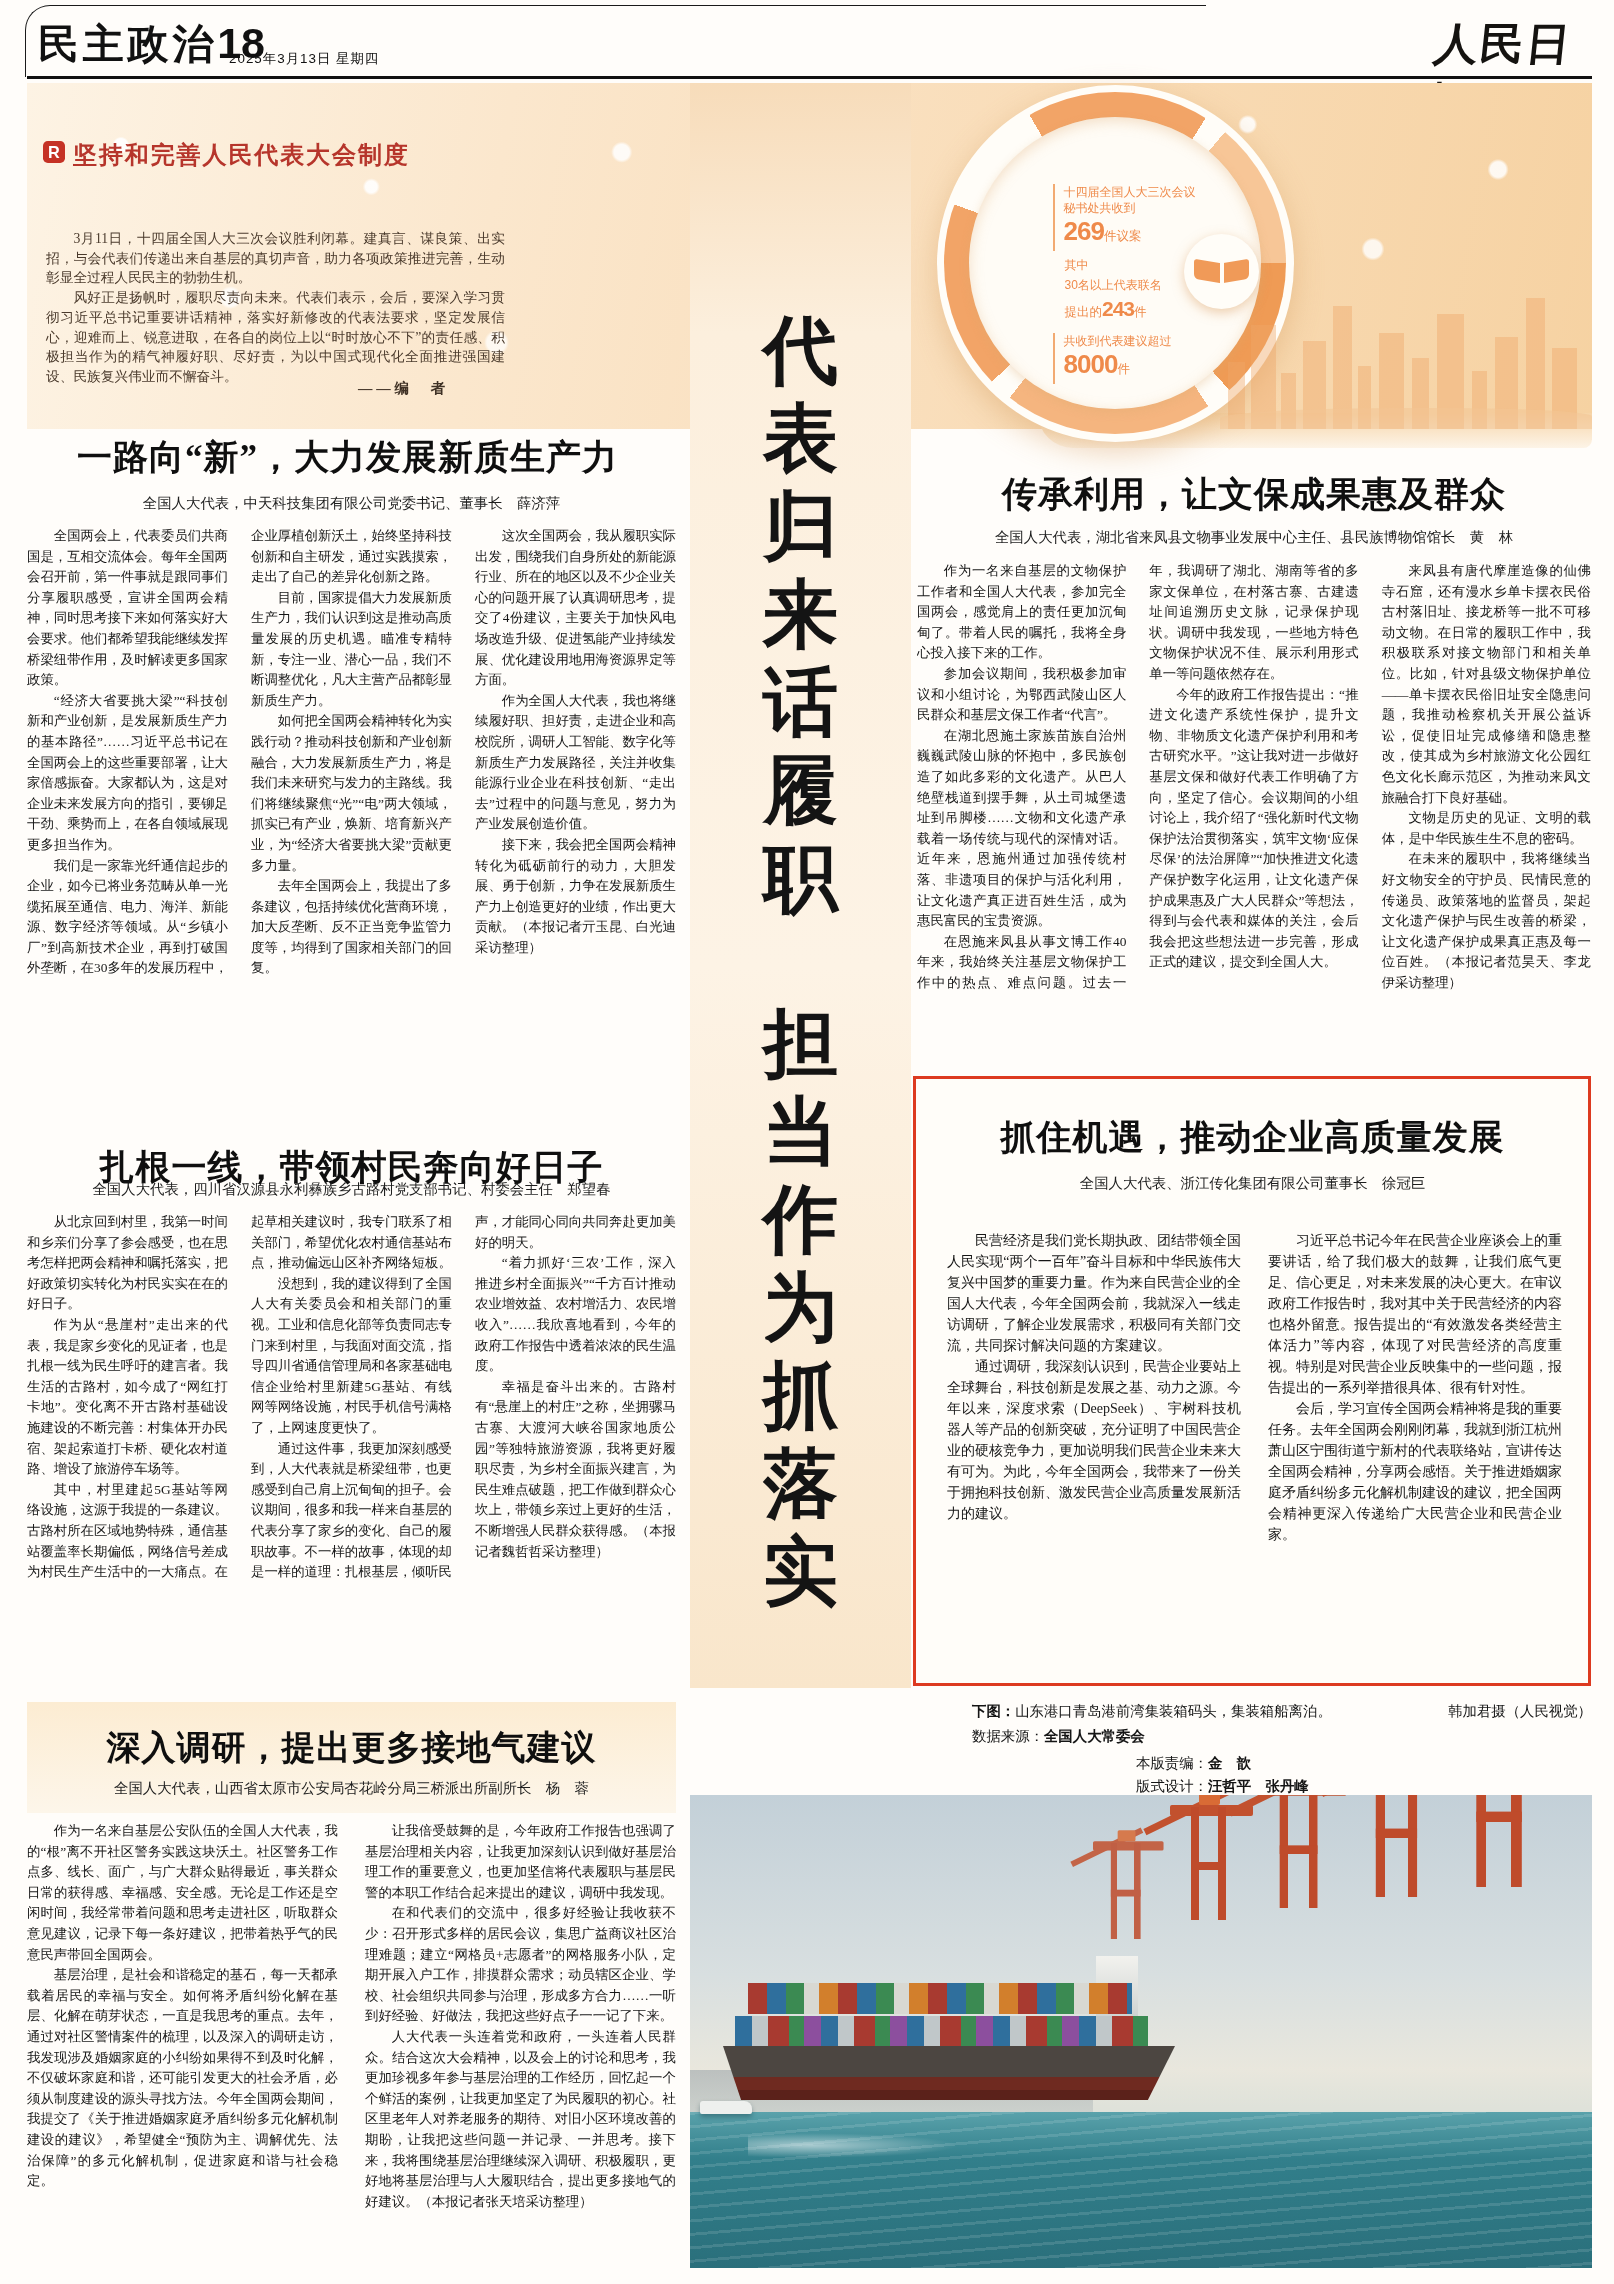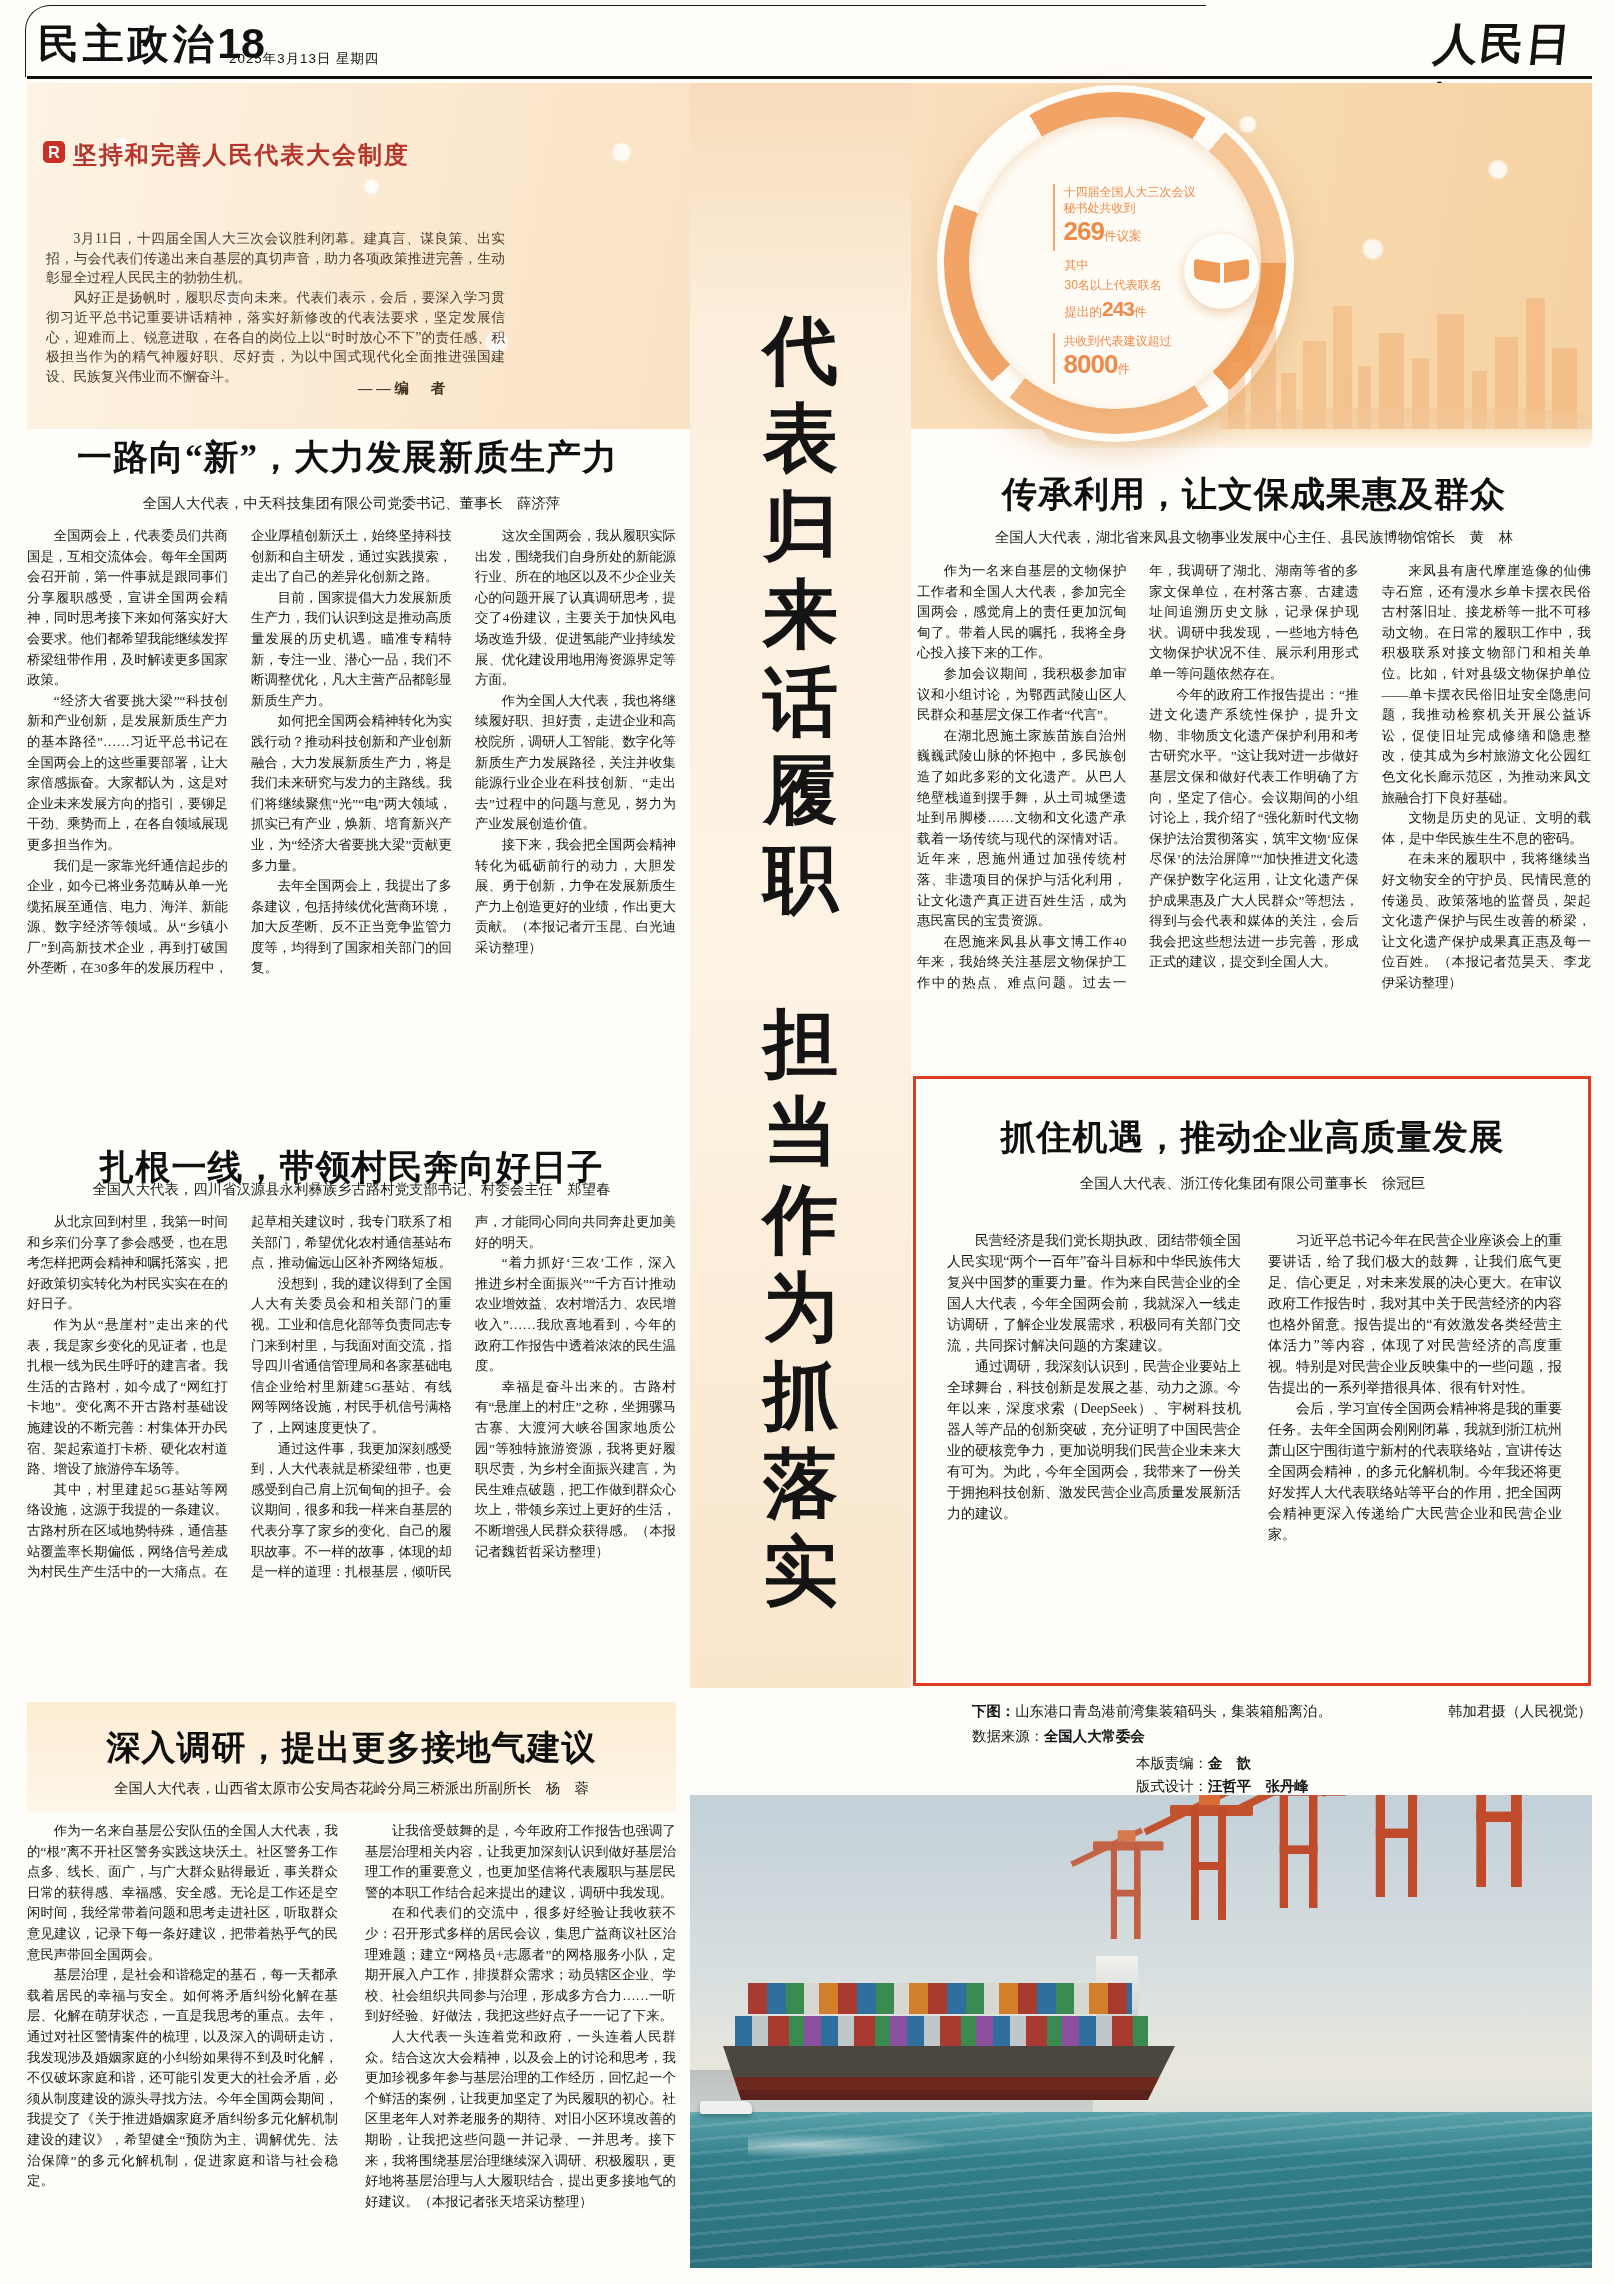--- a/index.html
+++ b/index.html
@@ -234,21 +234,21 @@
       <p>幸福是奋斗出来的。古路村有“悬崖上的村庄”之称，坐拥骡马古寨、大渡河大峡谷国家地质公园”等独特旅游资源，我将更好履职尽责，为乡村全面振兴建言，为民生难点破题，把工作做到群众心坎上，带领乡亲过上更好的生活，不断增强人民群众获得感。（本报记者魏哲哲采访整理）</p>
     </div>
 
   <div class="abs" id="red-box"></div>
   <div class="abs art-headline" id="a4-headline">抓住机遇，推动企业高质量发展</div>
   <div class="abs art-byline" id="a4-byline">全国人大代表、浙江传化集团有限公司董事长　徐冠巨</div>
   <div class="abs art-body" id="a4-body">
       <p>民营经济是我们党长期执政、团结带领全国人民实现“两个一百年”奋斗目标和中华民族伟大复兴中国梦的重要力量。作为来自民营企业的全国人大代表，今年全国两会前，我就深入一线走访调研，了解企业发展需求，积极同有关部门交流，共同探讨解决问题的方案建议。</p>
       <p>通过调研，我深刻认识到，民营企业要站上全球舞台，科技创新是发展之基、动力之源。今年以来，深度求索（DeepSeek）、宇树科技机器人等产品的创新突破，充分证明了中国民营企业的硬核竞争力，更加说明我们民营企业未来大有可为。为此，今年全国两会，我带来了一份关于拥抱科技创新、激发民营企业高质量发展新活力的建议。</p>
       <p>习近平总书记今年在民营企业座谈会上的重要讲话，给了我们极大的鼓舞，让我们底气更足、信心更足，对未来发展的决心更大。在审议政府工作报告时，我对其中关于民营经济的内容也格外留意。报告提出的“有效激发各类经营主体活力”等内容，体现了对民营经济的高度重视。特别是对民营企业反映集中的一些问题，报告提出的一系列举措很具体、很有针对性。</p>
-      <p>会后，学习宣传全国两会精神将是我的重要任务。去年全国两会刚刚闭幕，我就到浙江杭州萧山区宁围街道宁新村的代表联络站，宣讲传达全国两会精神，的多元化解机制。今年我还将更好发挥人大代表联络站等平台的作用，把全国两会精神更深入传递给广大民营企业和民营企业家。</p>
+      <p>会后，学习宣传全国两会精神将是我的重要任务。去年全国两会刚刚闭幕，我就到浙江杭州萧山区宁围街道宁新村的代表联络站，宣讲传达全国两会精神，分享两会感悟。关于推进婚姻家庭矛盾纠纷多元化解机制建设的建议，把全国两会精神更深入传递给广大民营企业和民营企业家。</p>
     </div>
 
   <div class="abs" id="a5-band"></div>
   <div class="abs art-headline" id="a5-headline">深入调研，提出更多接地气建议</div>
   <div class="abs art-byline" id="a5-byline">全国人大代表，山西省太原市公安局杏花岭分局三桥派出所副所长　杨　蓉</div>
   <div class="abs art-body" id="a5-body">
       <p>作为一名来自基层公安队伍的全国人大代表，我的“根”离不开社区警务实践这块沃土。社区警务工作点多、线长、面广，与广大群众贴得最近，事关群众日常的获得感、幸福感、安全感。无论是工作还是空闲时间，我经常带着问题和思考走进社区，听取群众意见建议，记录下每一条好建议，把带着热乎气的民意民声带回全国两会。</p>
       <p>基层治理，是社会和谐稳定的基石，每一天都承载着居民的幸福与安全。如何将矛盾纠纷化解在基层、化解在萌芽状态，一直是我思考的重点。去年，通过对社区警情案件的梳理，以及深入的调研走访，我发现涉及婚姻家庭的小纠纷如果得不到及时化解，不仅破坏家庭和谐，还可能引发更大的社会矛盾，必须从制度建设的源头寻找方法。今年全国两会期间，我提交了《关于推进婚姻家庭矛盾纠纷多元化解机制建设的建议》，希望健全“预防为主、调解优先、法治保障”的多元化解机制，促进家庭和谐与社会稳定。</p>
       <p>让我倍受鼓舞的是，今年政府工作报告也强调了基层治理相关内容，让我更加深刻认识到做好基层治理工作的重要意义，也更加坚信将代表履职与基层民警的本职工作结合起来提出的建议，调研中我发现。</p>
       <p>在和代表们的交流中，很多好经验让我收获不少：召开形式多样的居民会议，集思广益商议社区治理难题；建立“网格员+志愿者”的网格服务小队，定期开展入户工作，排摸群众需求；动员辖区企业、学校、社会组织共同参与治理，形成多方合力……一听到好经验、好做法，我把这些好点子一一记了下来。</p>

